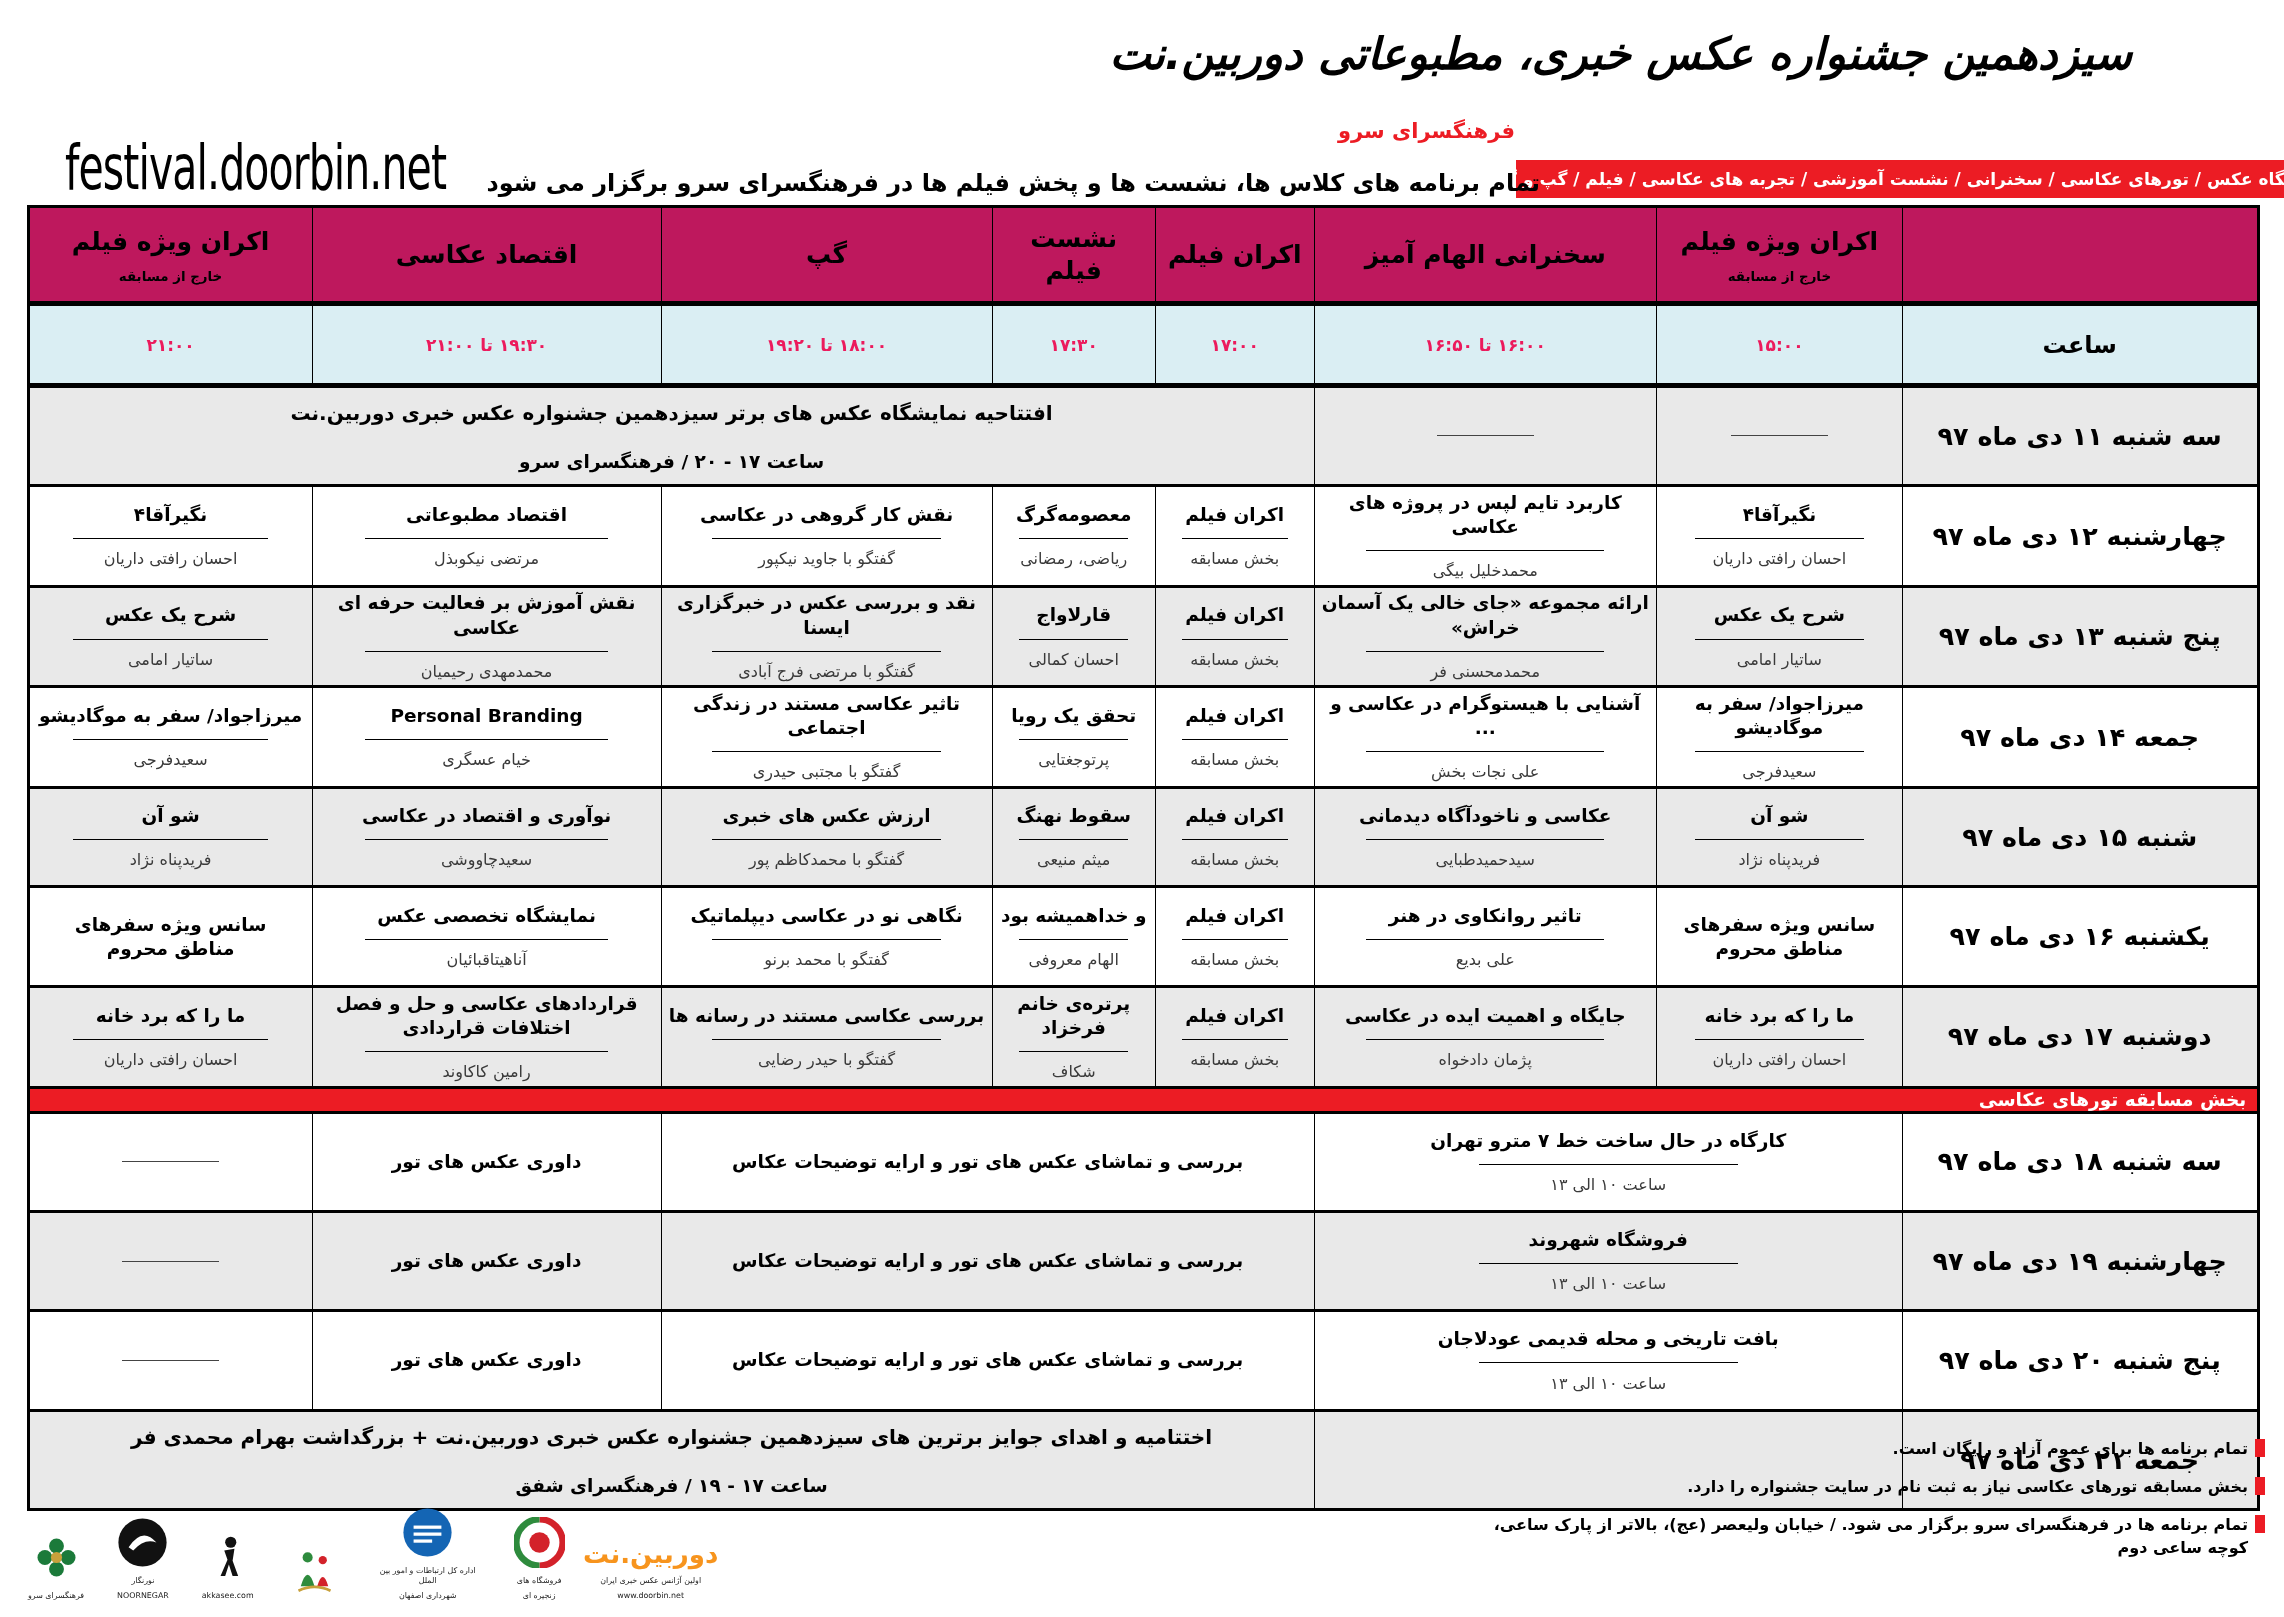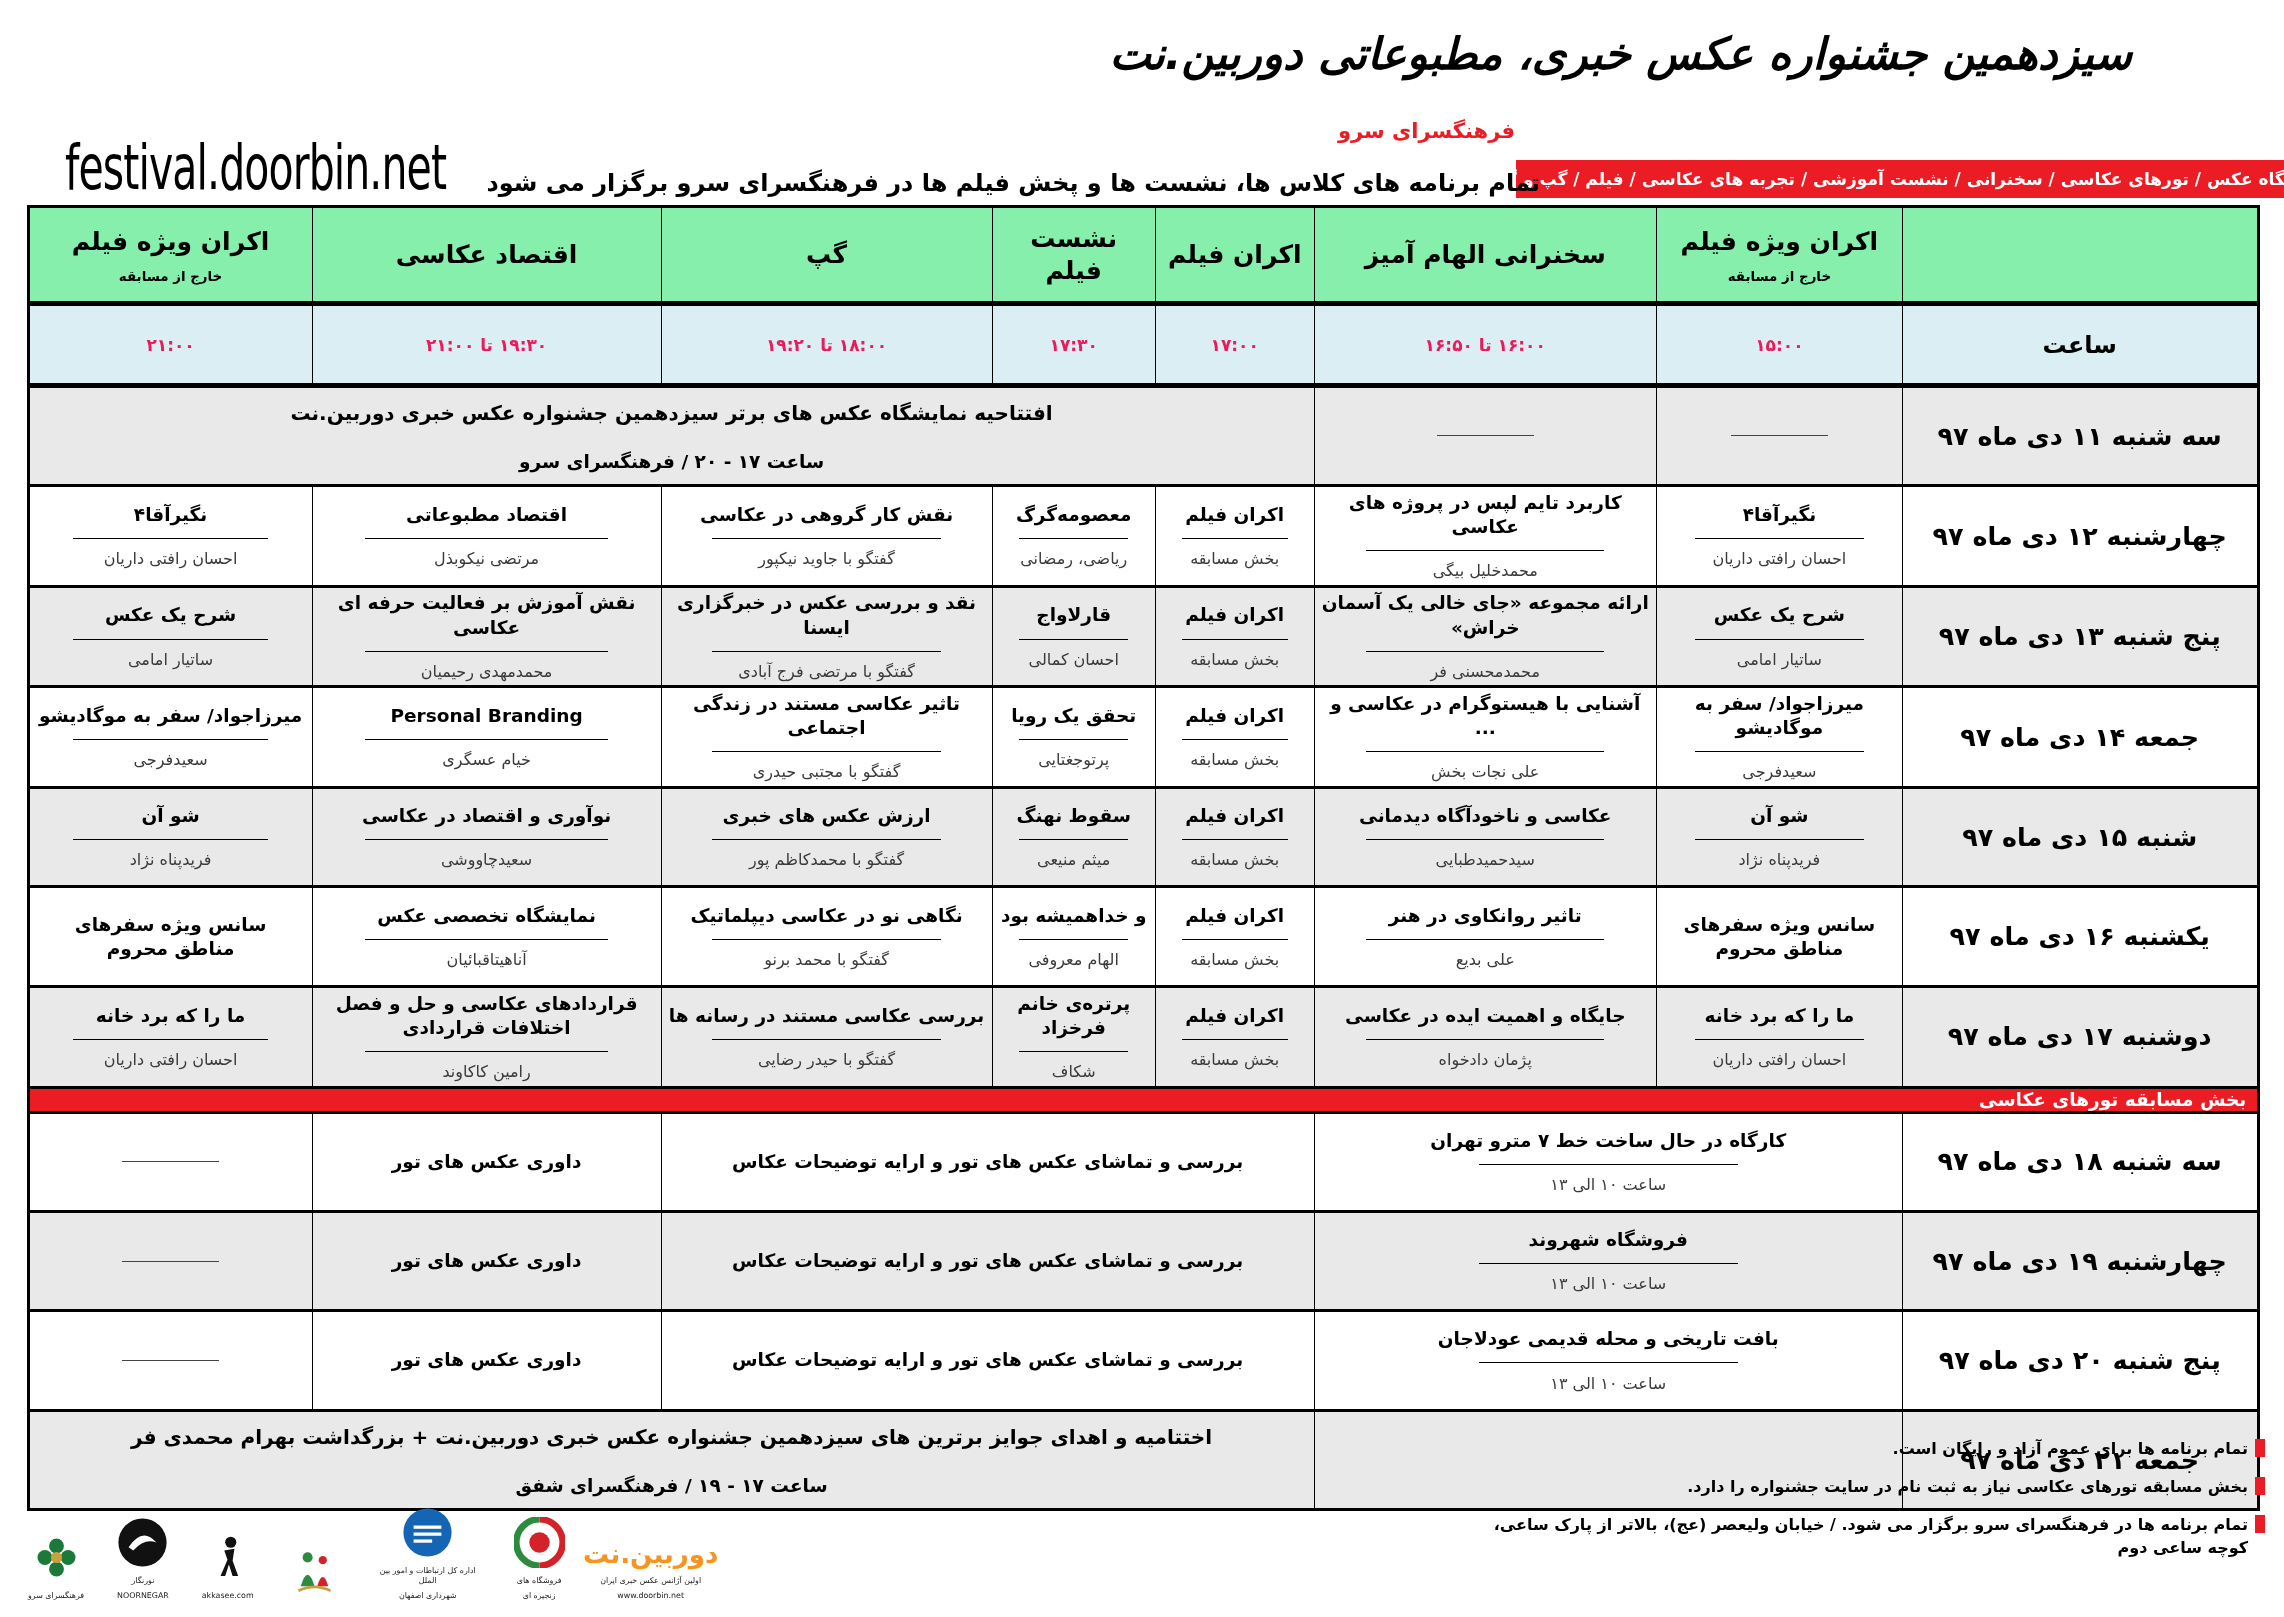--- a/index.html
+++ b/index.html
@@ -15,21 +15,21 @@
              font-size:17px;font-weight:bold;white-space:nowrap;}
   .site-url{position:absolute;top:132px;left:65px;font-size:41px;direction:ltr;
             letter-spacing:-0.9px;transform:scaleY(1.5);transform-origin:top left;font-weight:normal;}
   .center-note{position:absolute;top:169px;right:744px;width:836px;text-align:center;
                font-size:24px;font-weight:bold;white-space:nowrap;}
 
   
   table.sched{position:absolute;top:205px;right:24.5px;width:2233px;border-collapse:collapse;
               table-layout:fixed;border:3.7px solid #000;}
   table.sched td{border:1.4px solid #000;text-align:center;vertical-align:middle;padding:3.7px 5.5px;overflow:hidden;}
-  tr.hdr td{background:#86efac;height:86px;border-bottom-width:5.5px;}
+  tr.hdr td{background:#be185d;height:86px;border-bottom-width:5.5px;}
   tr.time td{background:#daeef3;height:69px;border-bottom-width:5.1px;}
   tr.day td{height:89px;border-bottom-width:3.2px;}
   tr.day.shade td{background:#e9e9e9;}
   tr.red-row td{background:#ec1c24;height:22px;border-left:0;border-right:0;
                 border-top-width:3.2px;border-bottom-width:3.2px;text-align:right;padding:0 10.2px;}
   tr.red-row .red-label{color:#fff;font-size:18.5px;font-weight:bold;}
   .h-title{font-size:25px;font-weight:bold;line-height:1.25;}
   .h-sub{font-size:13.4px;font-weight:bold;margin-top:12px;}
   .t-time{color:#ec1a5c;font-size:17px;font-weight:bold;}
   .t-label{font-size:24px;font-weight:bold;}

